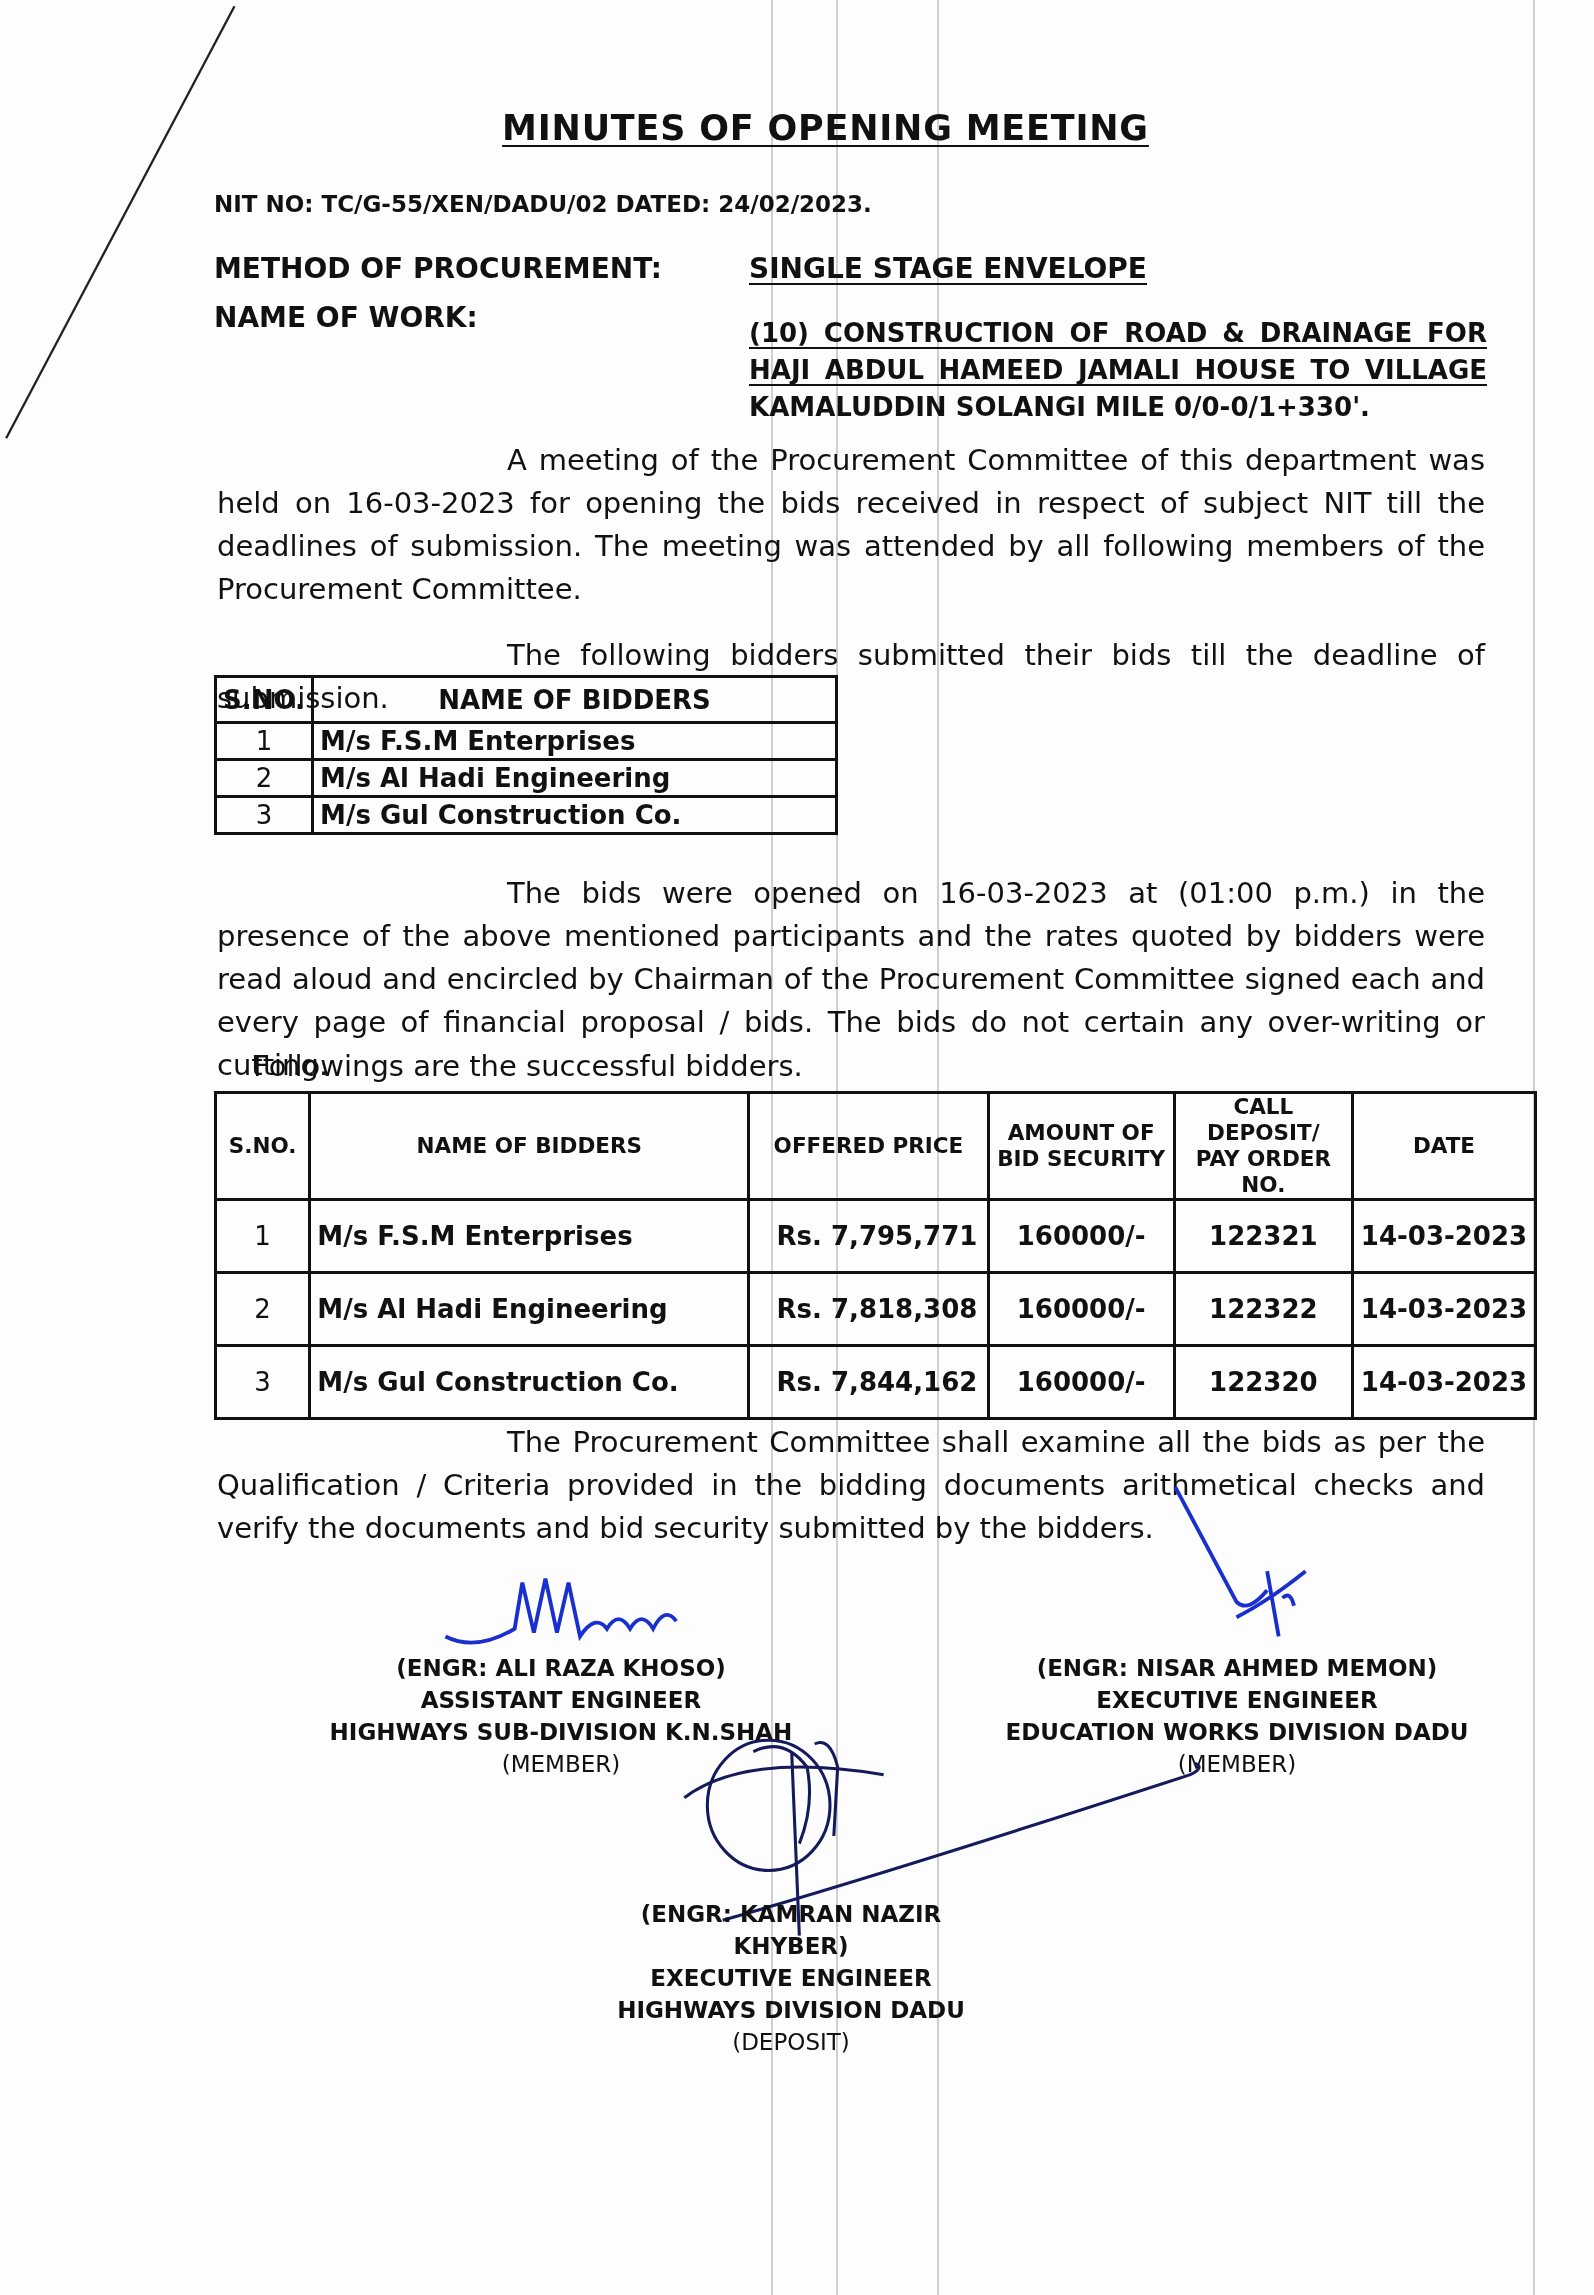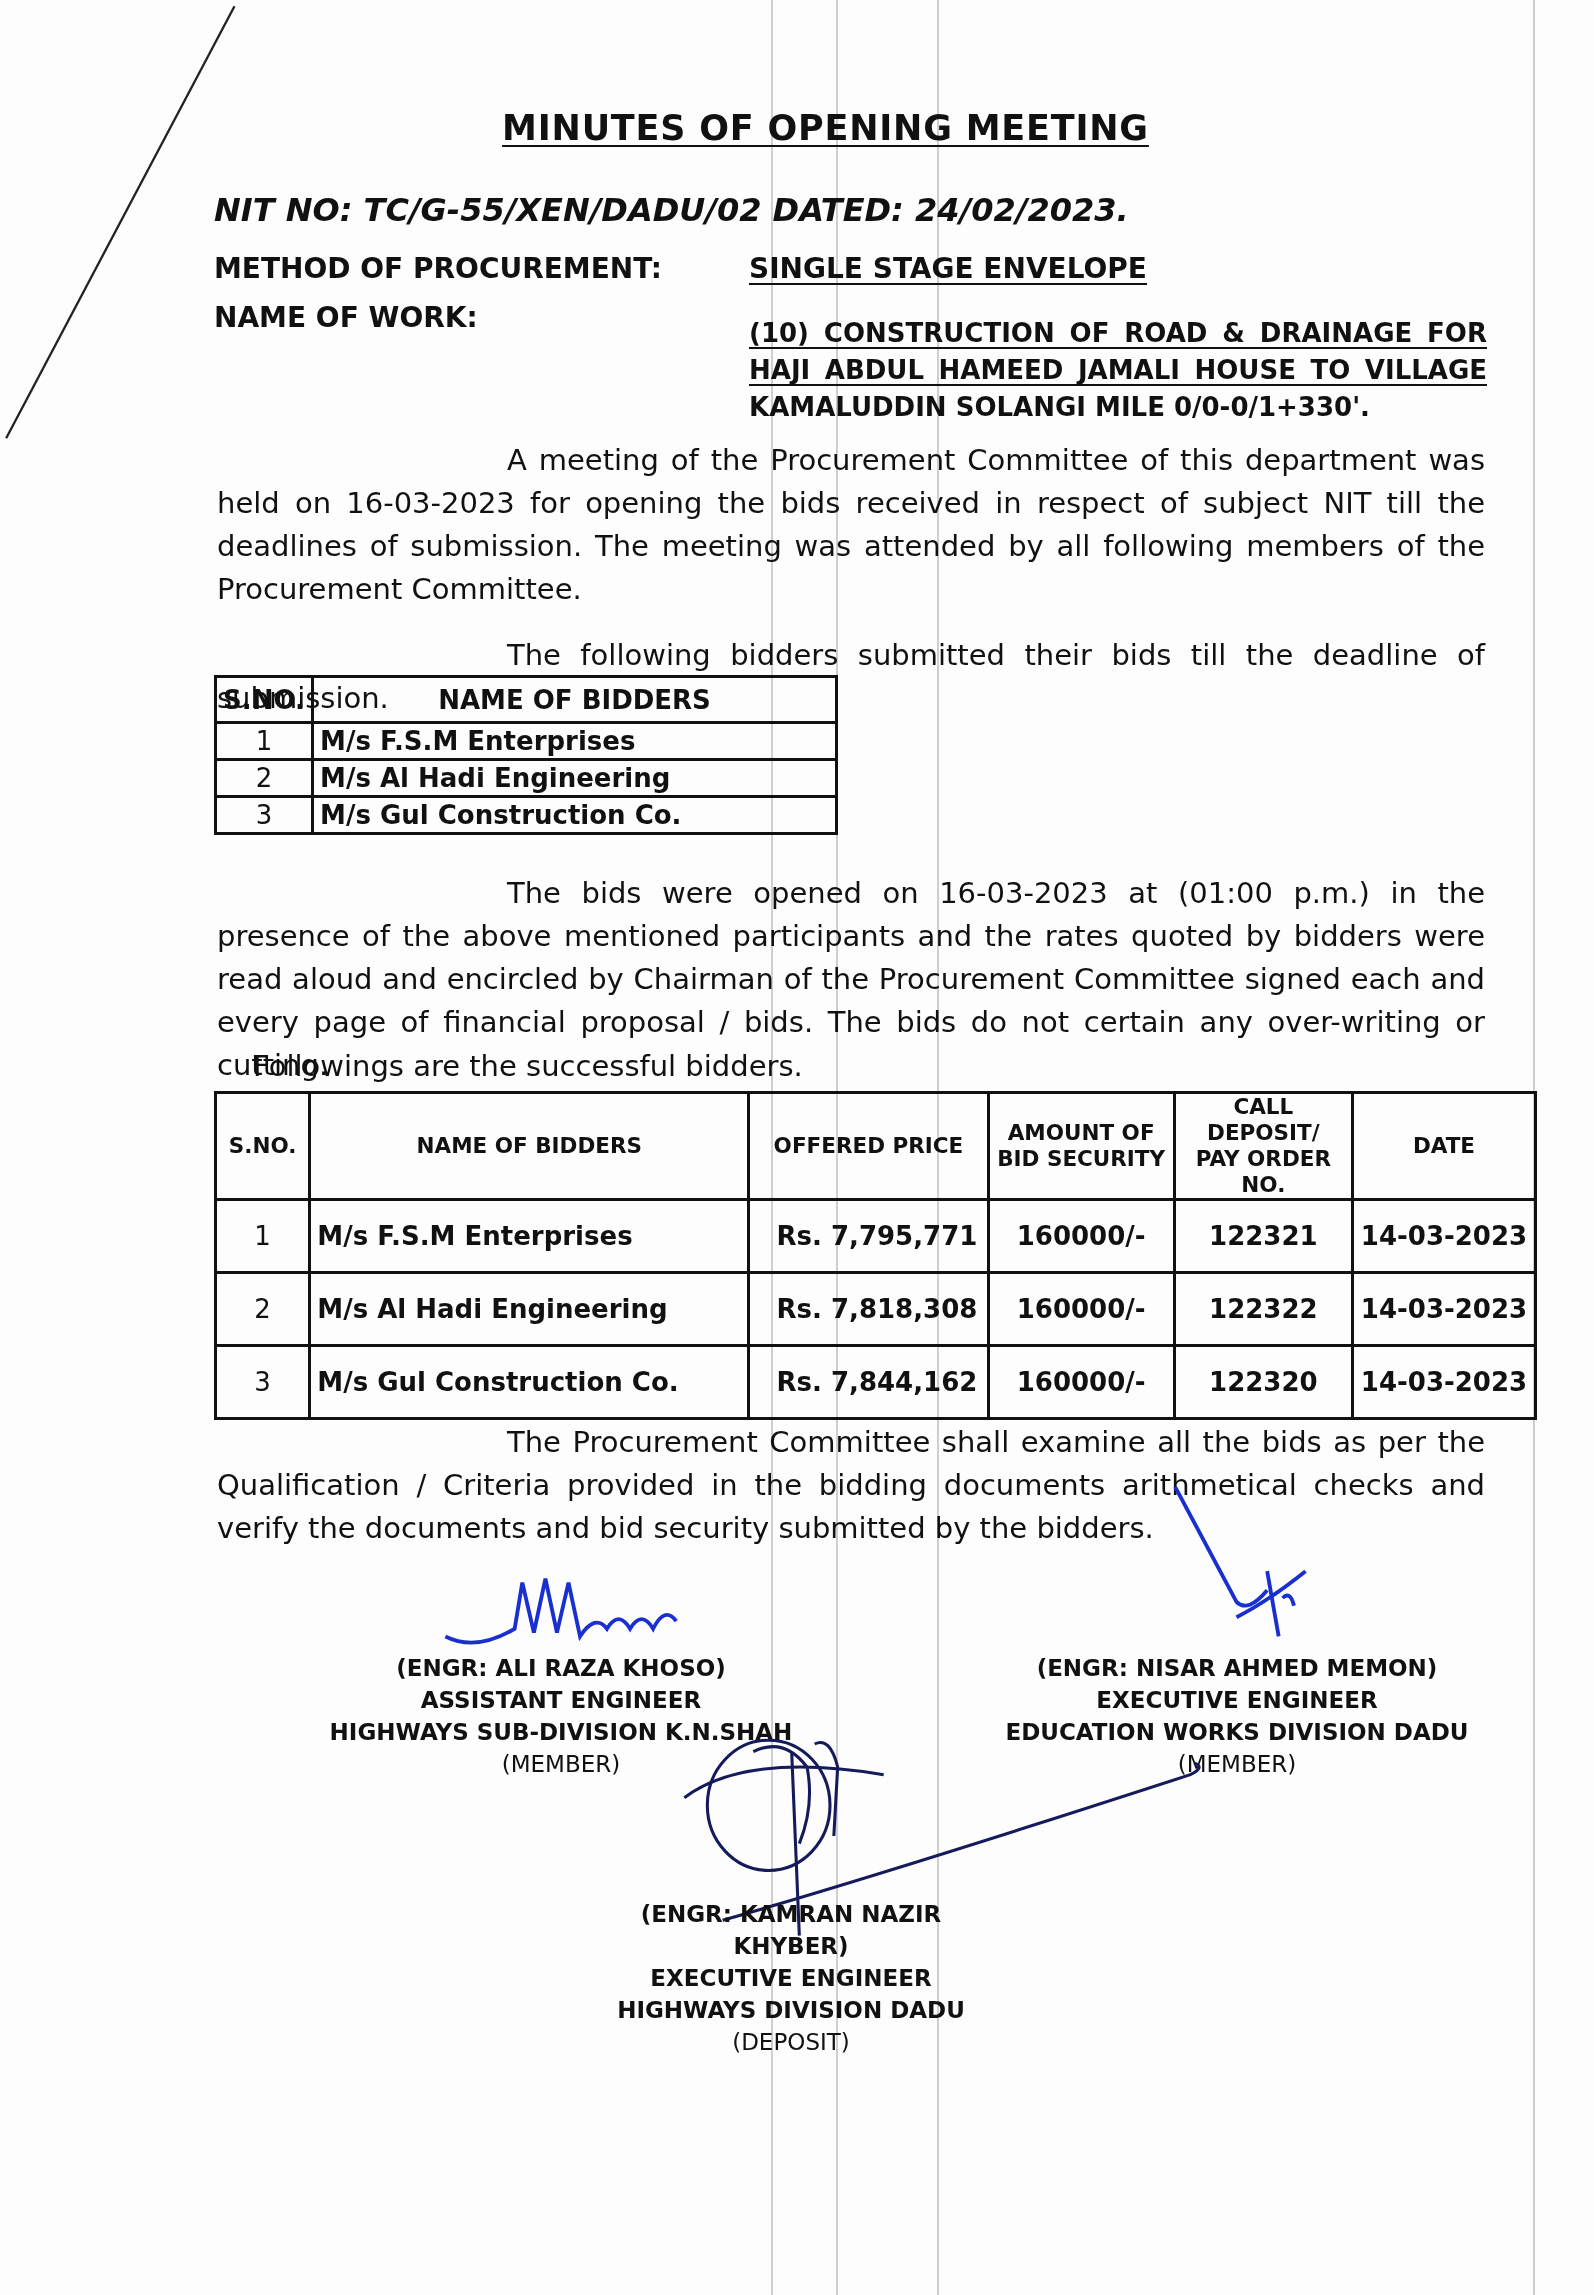--- a/index.html
+++ b/index.html
@@ -40,21 +40,21 @@
   <svg class="abs" style="left:0;top:0" width="246" height="446" viewBox="0 0 320 580">
     <path d="M305 8 L8 570" stroke="#222" stroke-width="3" fill="none"></path>
   </svg>
   <div class="scan-line" style="left:771px;top:0;height:2295px;"></div>
   <div class="scan-line" style="left:836px;top:0;height:2295px;"></div>
   <div class="scan-line" style="left:937px;top:0;height:2295px;"></div>
   <div class="scan-line" style="left:1533px;top:0;height:2295px;"></div>
 
   <div class="abs title u">MINUTES OF OPENING MEETING</div>
 
-  <div class="abs hdr lbl" style="top:191px;font-size:32px;font-style:italic;">NIT NO: TC/G-55/XEN/DADU/02 DATED: 24/02/2023.</div>
+  <div class="abs hdr lbl" style="top:191px;font-size:23px;">NIT NO: TC/G-55/XEN/DADU/02 DATED: 24/02/2023.</div>
 
   <div class="abs hdr lbl" style="top:252px;">METHOD OF PROCUREMENT:</div>
   <div class="abs hdr val u" style="top:252px;">SINGLE STAGE ENVELOPE</div>
 
   <div class="abs hdr lbl" style="top:301px;">NAME OF WORK:</div>
   <div class="abs work">
     <span class="u">(10) CONSTRUCTION OF ROAD &amp; DRAINAGE FOR HAJI ABDUL HAMEED JAMALI HOUSE TO VILLAGE</span>
     <span>KAMALUDDIN SOLANGI MILE 0/0-0/1+330'.</span>
   </div>
 

